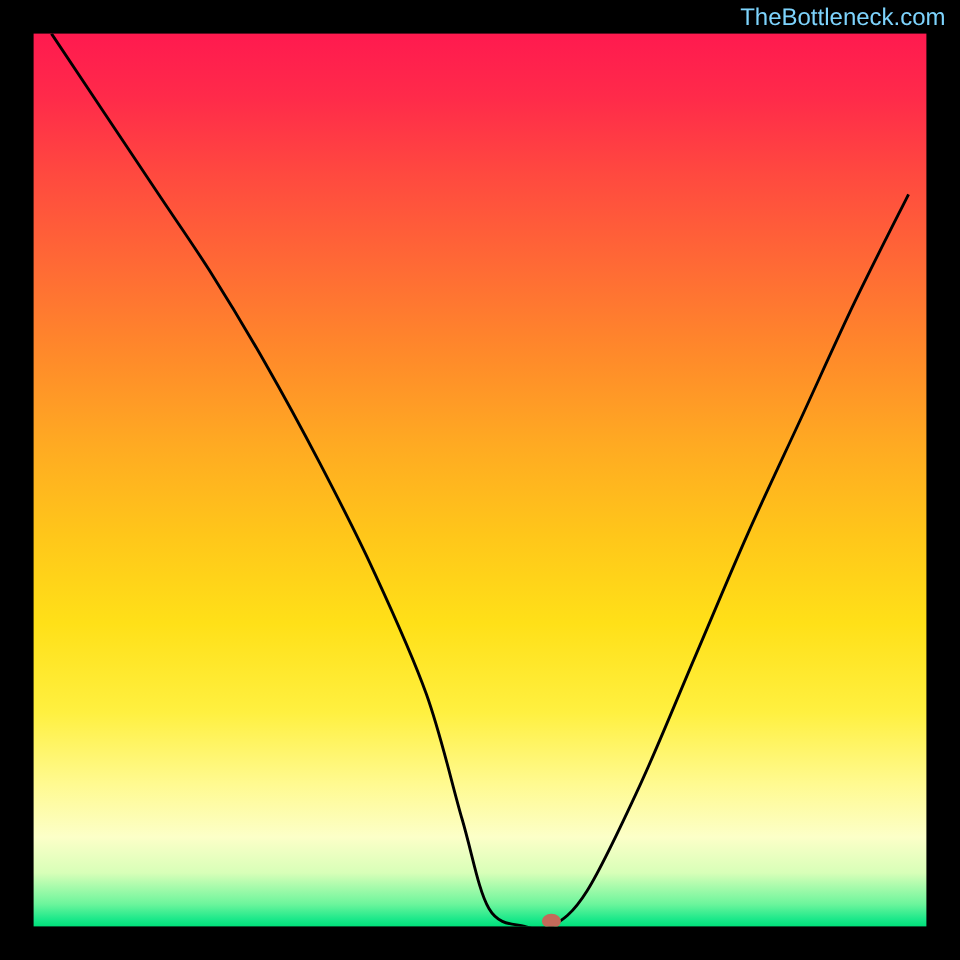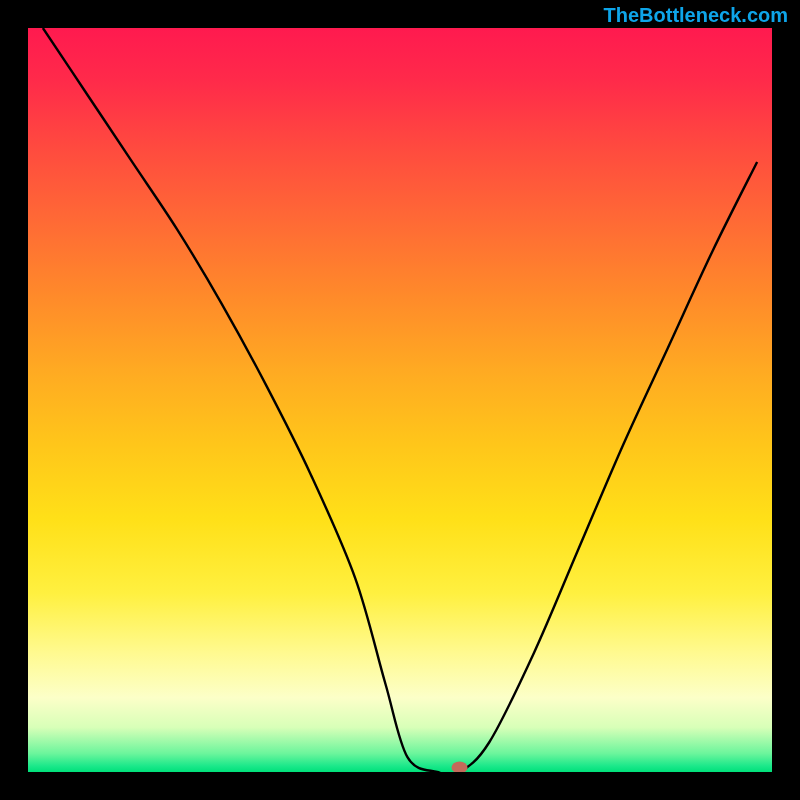--- a/index.html
+++ b/index.html
@@ -8,23 +8,23 @@
     height: 800px;
     background: #000;
     position: relative;
     font-family: Arial, sans-serif;
     overflow: hidden;
   }
   .watermark {
     position: absolute;
     top: 4px;
     right: 12px;
-    color: #0ea5e9;
+    color: #7dd3fc;
     font-size: 20px;
-    font-weight: 700;
+    font-weight: 400;
     z-index: 10;
   }
   .plot-frame {
     position: absolute;
     top: 28px;
     left: 28px;
     width: 744px;
     height: 744px;
     background: #000;
   }

